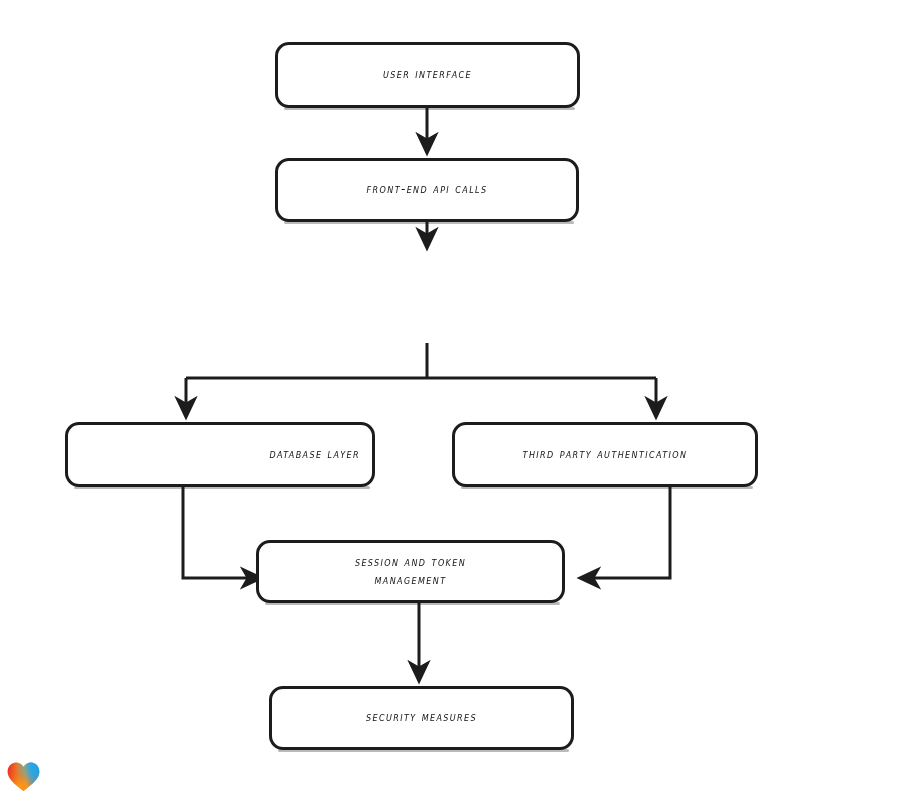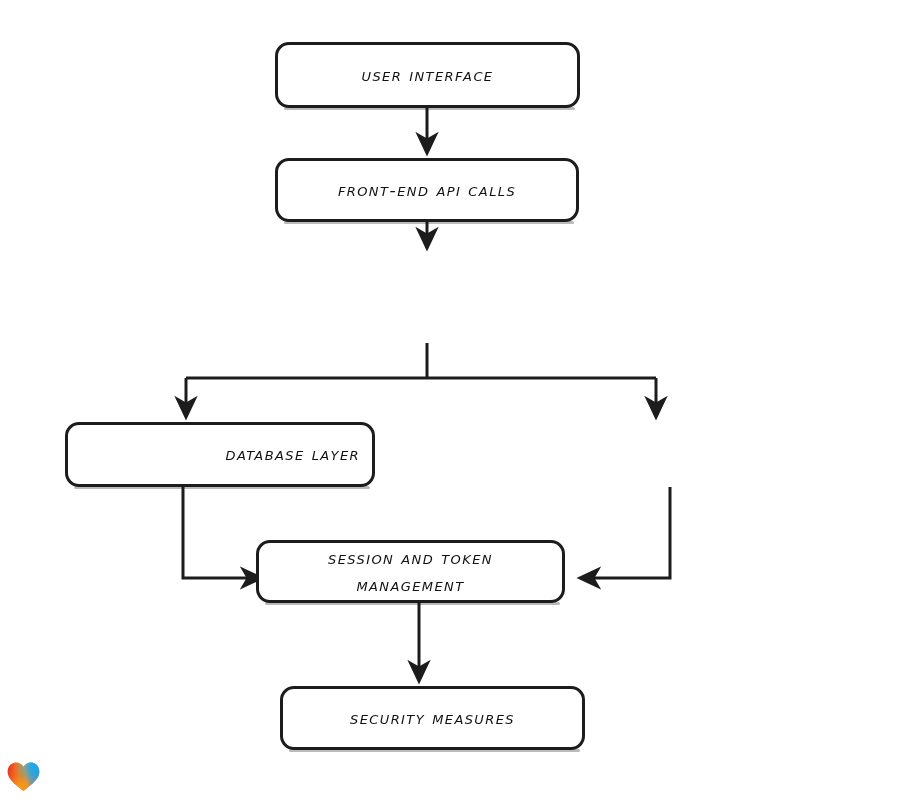--- a/index.html
+++ b/index.html
@@ -33,21 +33,21 @@
     box-sizing: border-box;
     border: 3px solid #1c1c1c;
     border-radius: 14px;
     background: #ffffff;
     display: flex;
     align-items: center;
     justify-content: center;
     text-align: center;
     color: #111111;
     font-family: "DejaVu Sans", sans-serif;
-    font-size: 18px;
+    font-size: 12px;
     letter-spacing: 1.4px;
     line-height: 1.45;
     font-variant: small-caps;
     font-style: italic;
     text-transform: lowercase;
     padding: 4px 12px;
     z-index: 2;
   }
   .node-label {
     display: block;
@@ -115,27 +115,30 @@
 
   <div class="node-box" style="left:275px; top:158px; width:304px; height:64px;">
     <span class="node-label">Front-End API Calls</span>
   </div>
 
 
   <div class="node-box" style="left:65px; top:422px; width:310px; height:65px;justify-content:flex-end;">
     <span class="node-label">Database Layer</span>
   </div>
 
+  <div class="node-box" style="left:452px; top:422px; width:306px; height:65px;">
+    <span class="node-label">Third Party Authentication</span>
+  </div>
 
   <div class="node-box" style="left:256px; top:540px; width:309px; height:63px;">
     <span class="node-label">Session and Token
 Management</span>
   </div>
 
-  <div class="node-box" style="left:280px; top:686px; width:305px; height:64px;">
+  <div class="node-box" style="left:269px; top:686px; width:305px; height:64px;">
     <span class="node-label">Security Measures</span>
   </div>
 
   <svg id="heart-icon" viewBox="0 0 32 30">
     <defs>
       <linearGradient id="heartGrad" x1="0" y1="0.15" x2="1" y2="0.1">
         <stop offset="0%" stop-color="#e8212b"></stop>
         <stop offset="32%" stop-color="#f47b1c"></stop>
         <stop offset="55%" stop-color="#f5a623"></stop>
         <stop offset="72%" stop-color="#4e9fd8"></stop>

